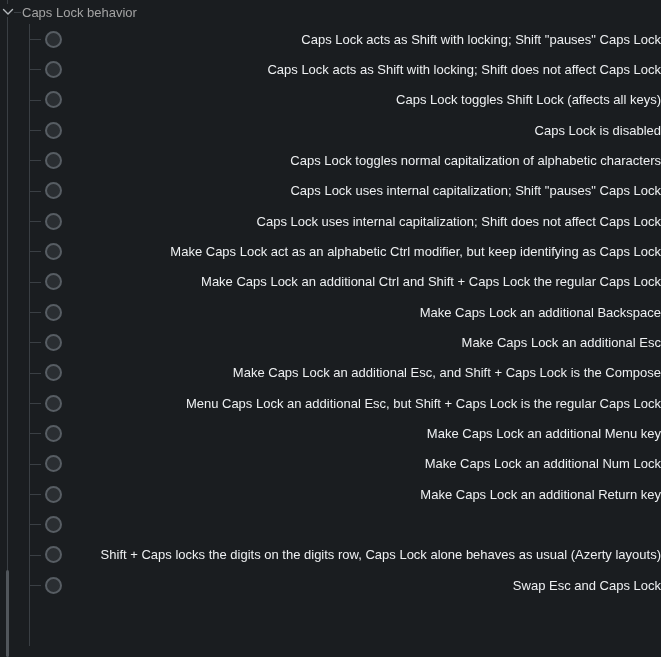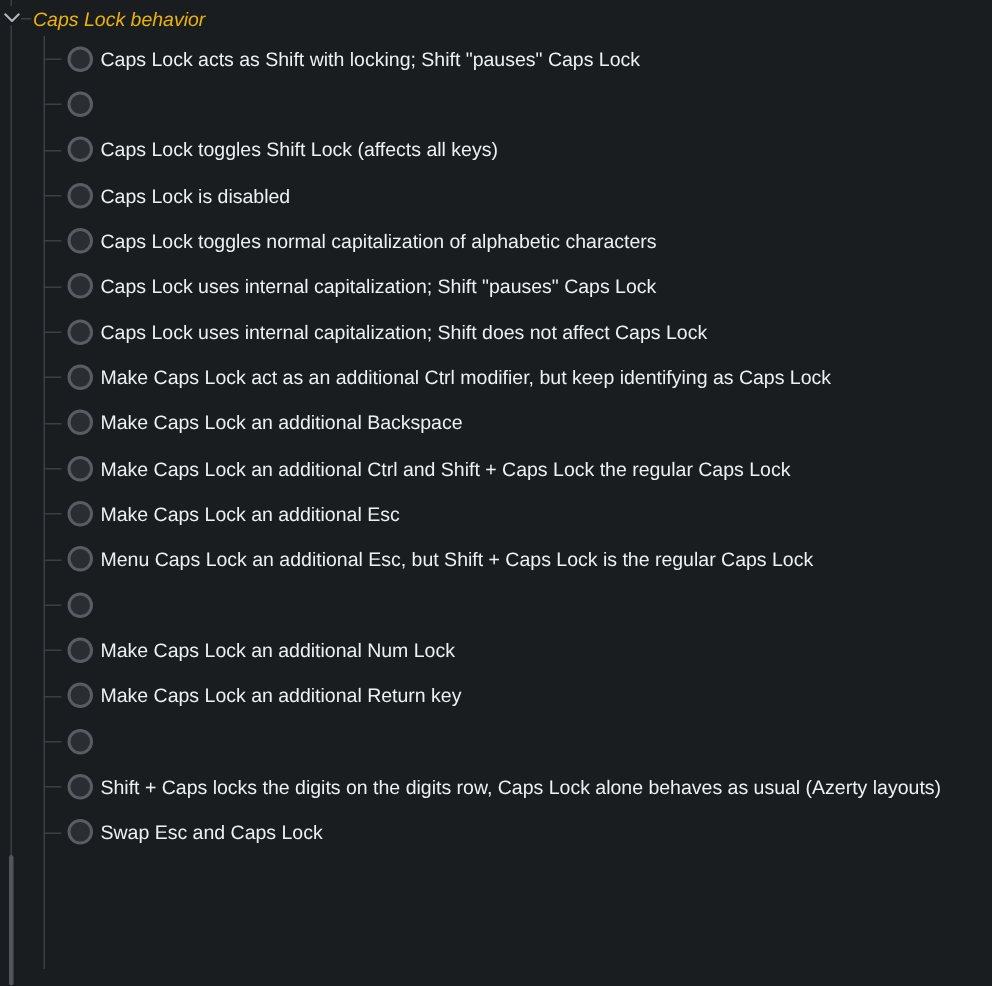--- a/index.html
+++ b/index.html
@@ -48,33 +48,33 @@
   .header-stub {
     position: absolute;
     left: 14px;
     top: 12px;
     width: 7px;
     height: 1px;
     background: #3a3f44;
   }
   .group-label {
     padding-left: 22px;
-    color: #eab308;
+    color: #a3a3a3;
     white-space: nowrap;
-    font-style: italic;
   }
 
   
   .option-row {
     position: relative;
     height: 30.33px;
     display: flex;
     align-items: center;
     z-index: 1;
     cursor: default;
+    justify-content: flex-end;
   }
   .branch-stub {
     position: absolute;
     left: 29px;
     top: 50%;
     width: 12px;
     height: 1px;
     background: #3a3f44;
   }
   .radio {
@@ -115,20 +115,21 @@
 
   <div id="options-container">
       <div class="option-row">
     <span class="branch-stub"></span>
     <span class="radio"></span>
     <span class="option-label">Caps Lock acts as Shift with locking; Shift "pauses" Caps Lock</span>
   </div>
       <div class="option-row">
     <span class="branch-stub"></span>
     <span class="radio"></span>
+    <span class="option-label">Caps Lock acts as Shift with locking; Shift does not affect Caps Lock</span>
   </div>
       <div class="option-row">
     <span class="branch-stub"></span>
     <span class="radio"></span>
     <span class="option-label">Caps Lock toggles Shift Lock (affects all keys)</span>
   </div>
       <div class="option-row">
     <span class="branch-stub"></span>
     <span class="radio"></span>
     <span class="option-label">Caps Lock is disabled</span>
@@ -144,45 +145,51 @@
     <span class="option-label">Caps Lock uses internal capitalization; Shift "pauses" Caps Lock</span>
   </div>
       <div class="option-row">
     <span class="branch-stub"></span>
     <span class="radio"></span>
     <span class="option-label">Caps Lock uses internal capitalization; Shift does not affect Caps Lock</span>
   </div>
       <div class="option-row">
     <span class="branch-stub"></span>
     <span class="radio"></span>
-    <span class="option-label">Make Caps Lock act as an additional Ctrl modifier, but keep identifying as Caps Lock</span>
+    <span class="option-label">Make Caps Lock act as an alphabetic Ctrl modifier, but keep identifying as Caps Lock</span>
+  </div>
+      <div class="option-row">
+    <span class="branch-stub"></span>
+    <span class="radio"></span>
+    <span class="option-label">Make Caps Lock an additional Ctrl and Shift + Caps Lock the regular Caps Lock</span>
   </div>
       <div class="option-row">
     <span class="branch-stub"></span>
     <span class="radio"></span>
     <span class="option-label">Make Caps Lock an additional Backspace</span>
   </div>
       <div class="option-row">
     <span class="branch-stub"></span>
     <span class="radio"></span>
-    <span class="option-label">Make Caps Lock an additional Ctrl and Shift + Caps Lock the regular Caps Lock</span>
-  </div>
-      <div class="option-row">
-    <span class="branch-stub"></span>
-    <span class="radio"></span>
     <span class="option-label">Make Caps Lock an additional Esc</span>
   </div>
       <div class="option-row">
     <span class="branch-stub"></span>
     <span class="radio"></span>
+    <span class="option-label">Make Caps Lock an additional Esc, and Shift + Caps Lock is the Compose</span>
+  </div>
+      <div class="option-row">
+    <span class="branch-stub"></span>
+    <span class="radio"></span>
     <span class="option-label">Menu Caps Lock an additional Esc, but Shift + Caps Lock is the regular Caps Lock</span>
   </div>
       <div class="option-row">
     <span class="branch-stub"></span>
     <span class="radio"></span>
+    <span class="option-label">Make Caps Lock an additional Menu key</span>
   </div>
       <div class="option-row">
     <span class="branch-stub"></span>
     <span class="radio"></span>
     <span class="option-label">Make Caps Lock an additional Num Lock</span>
   </div>
       <div class="option-row">
     <span class="branch-stub"></span>
     <span class="radio"></span>
     <span class="option-label">Make Caps Lock an additional Return key</span>

